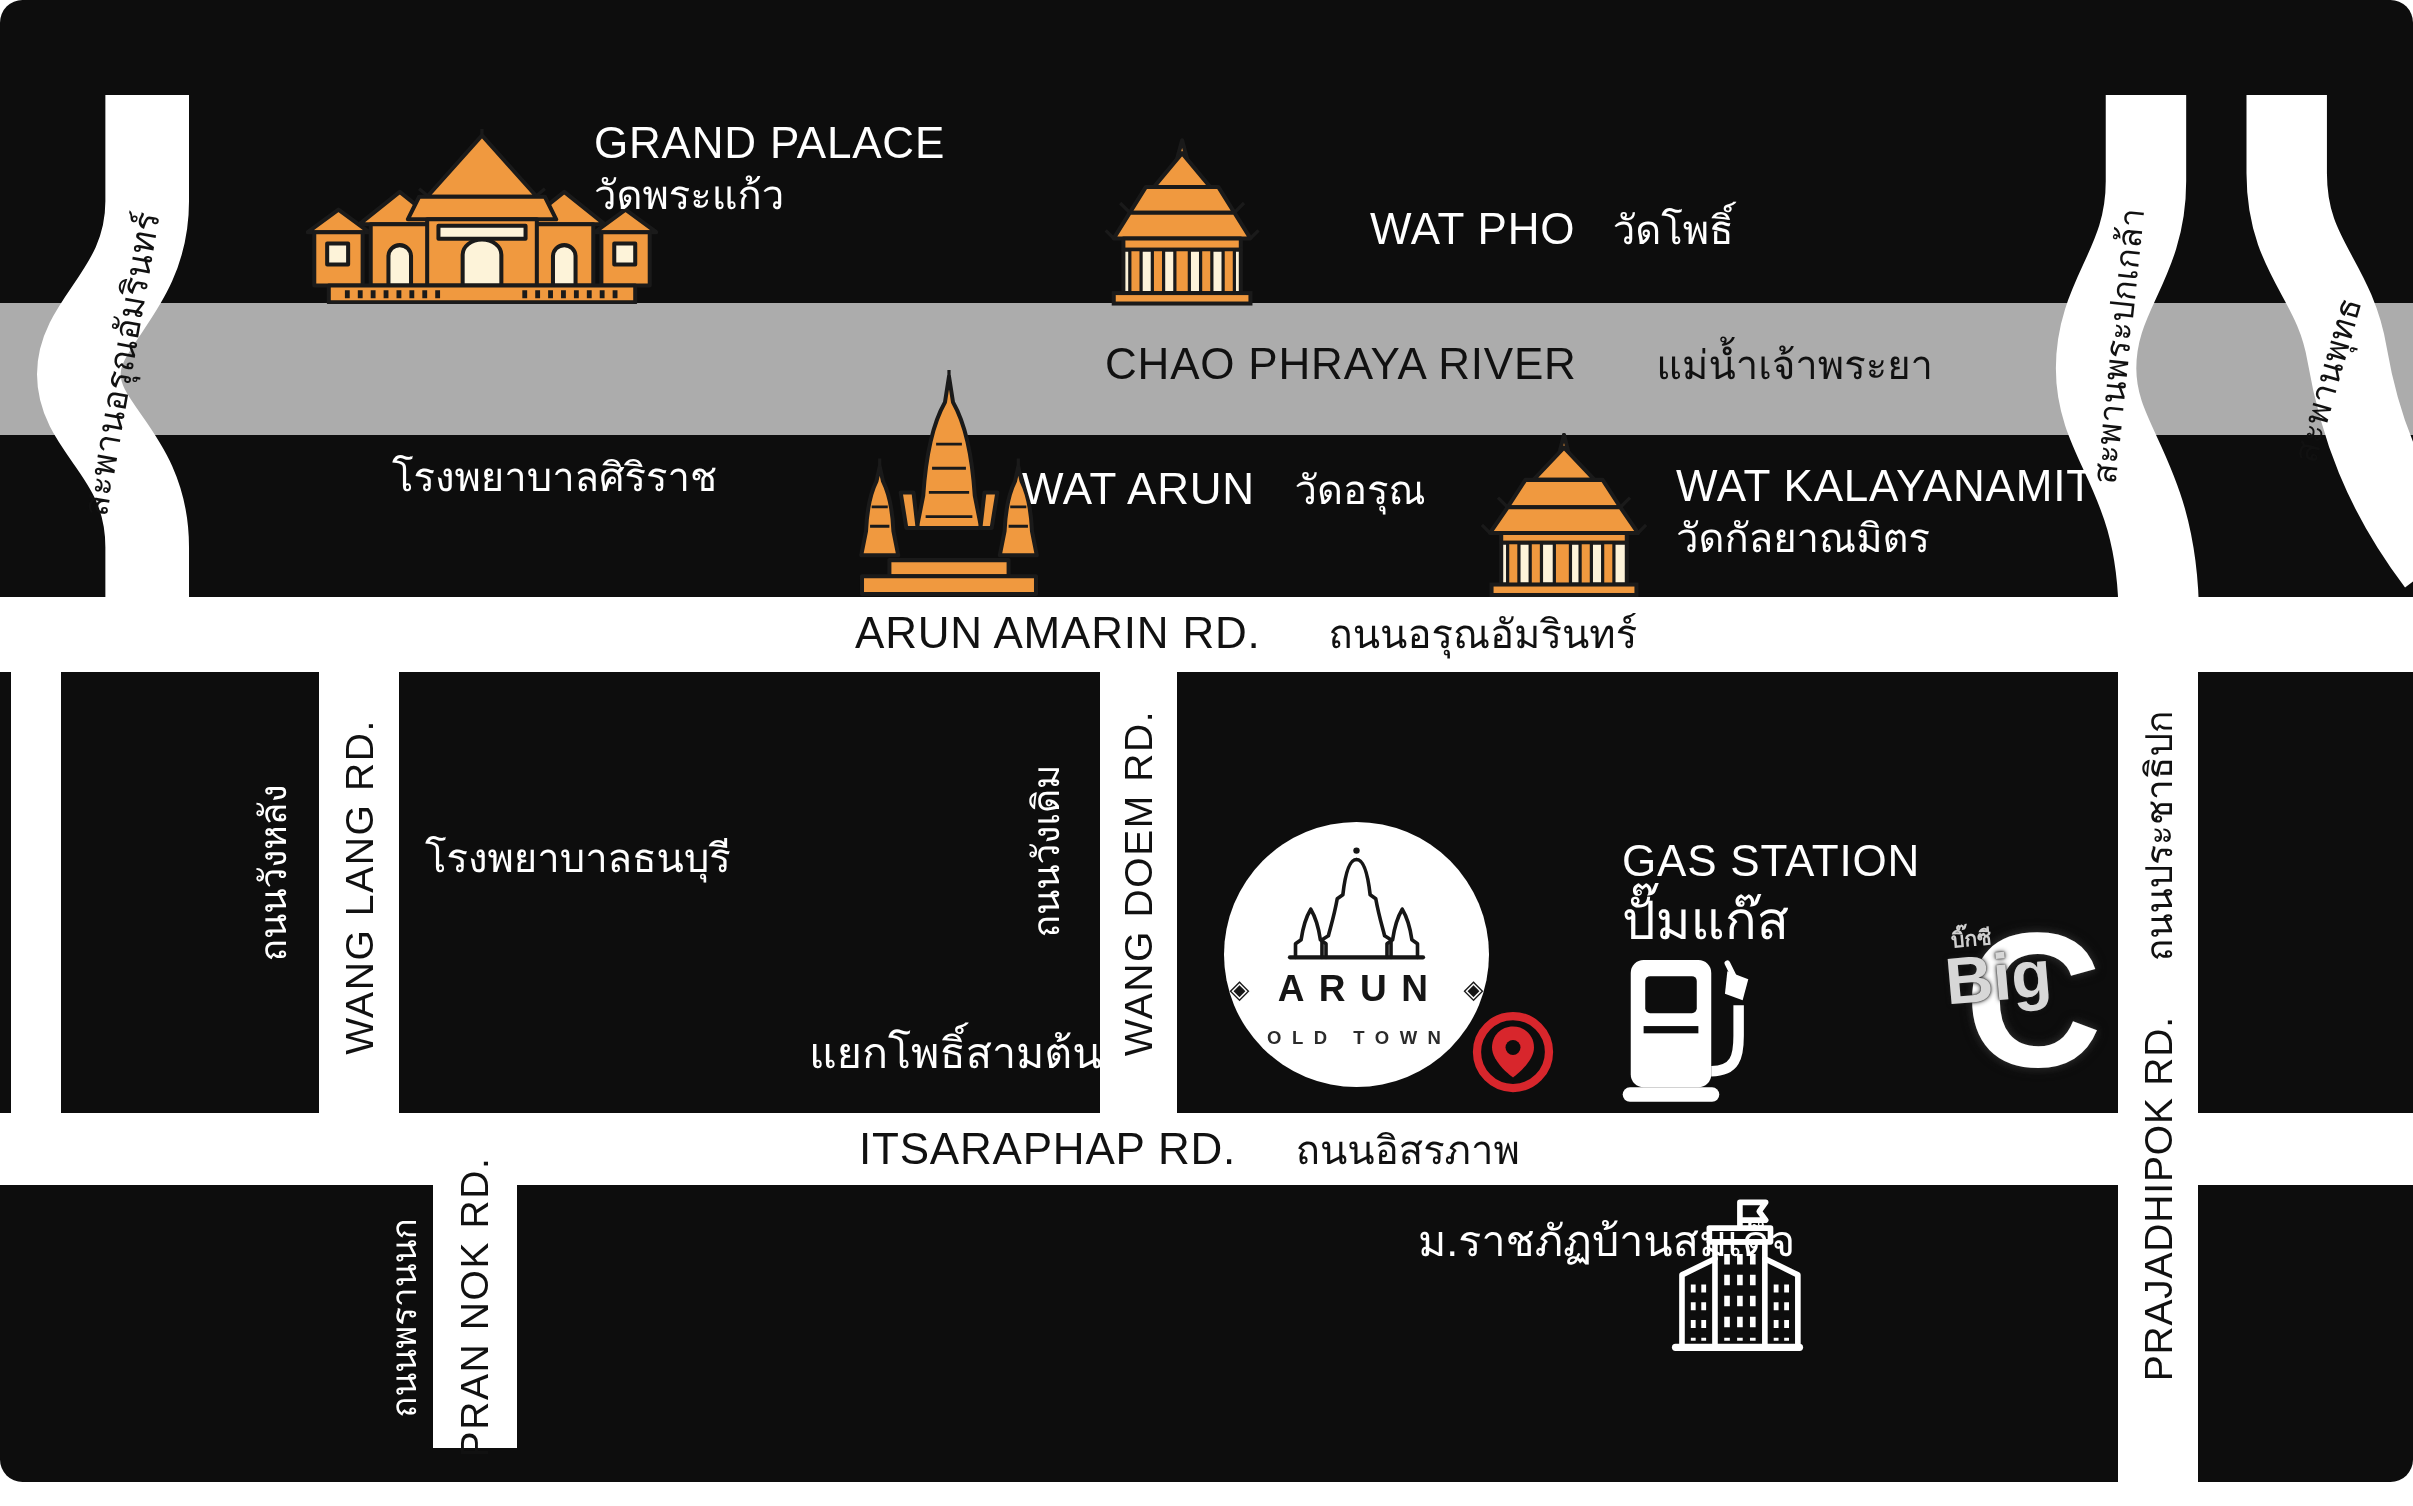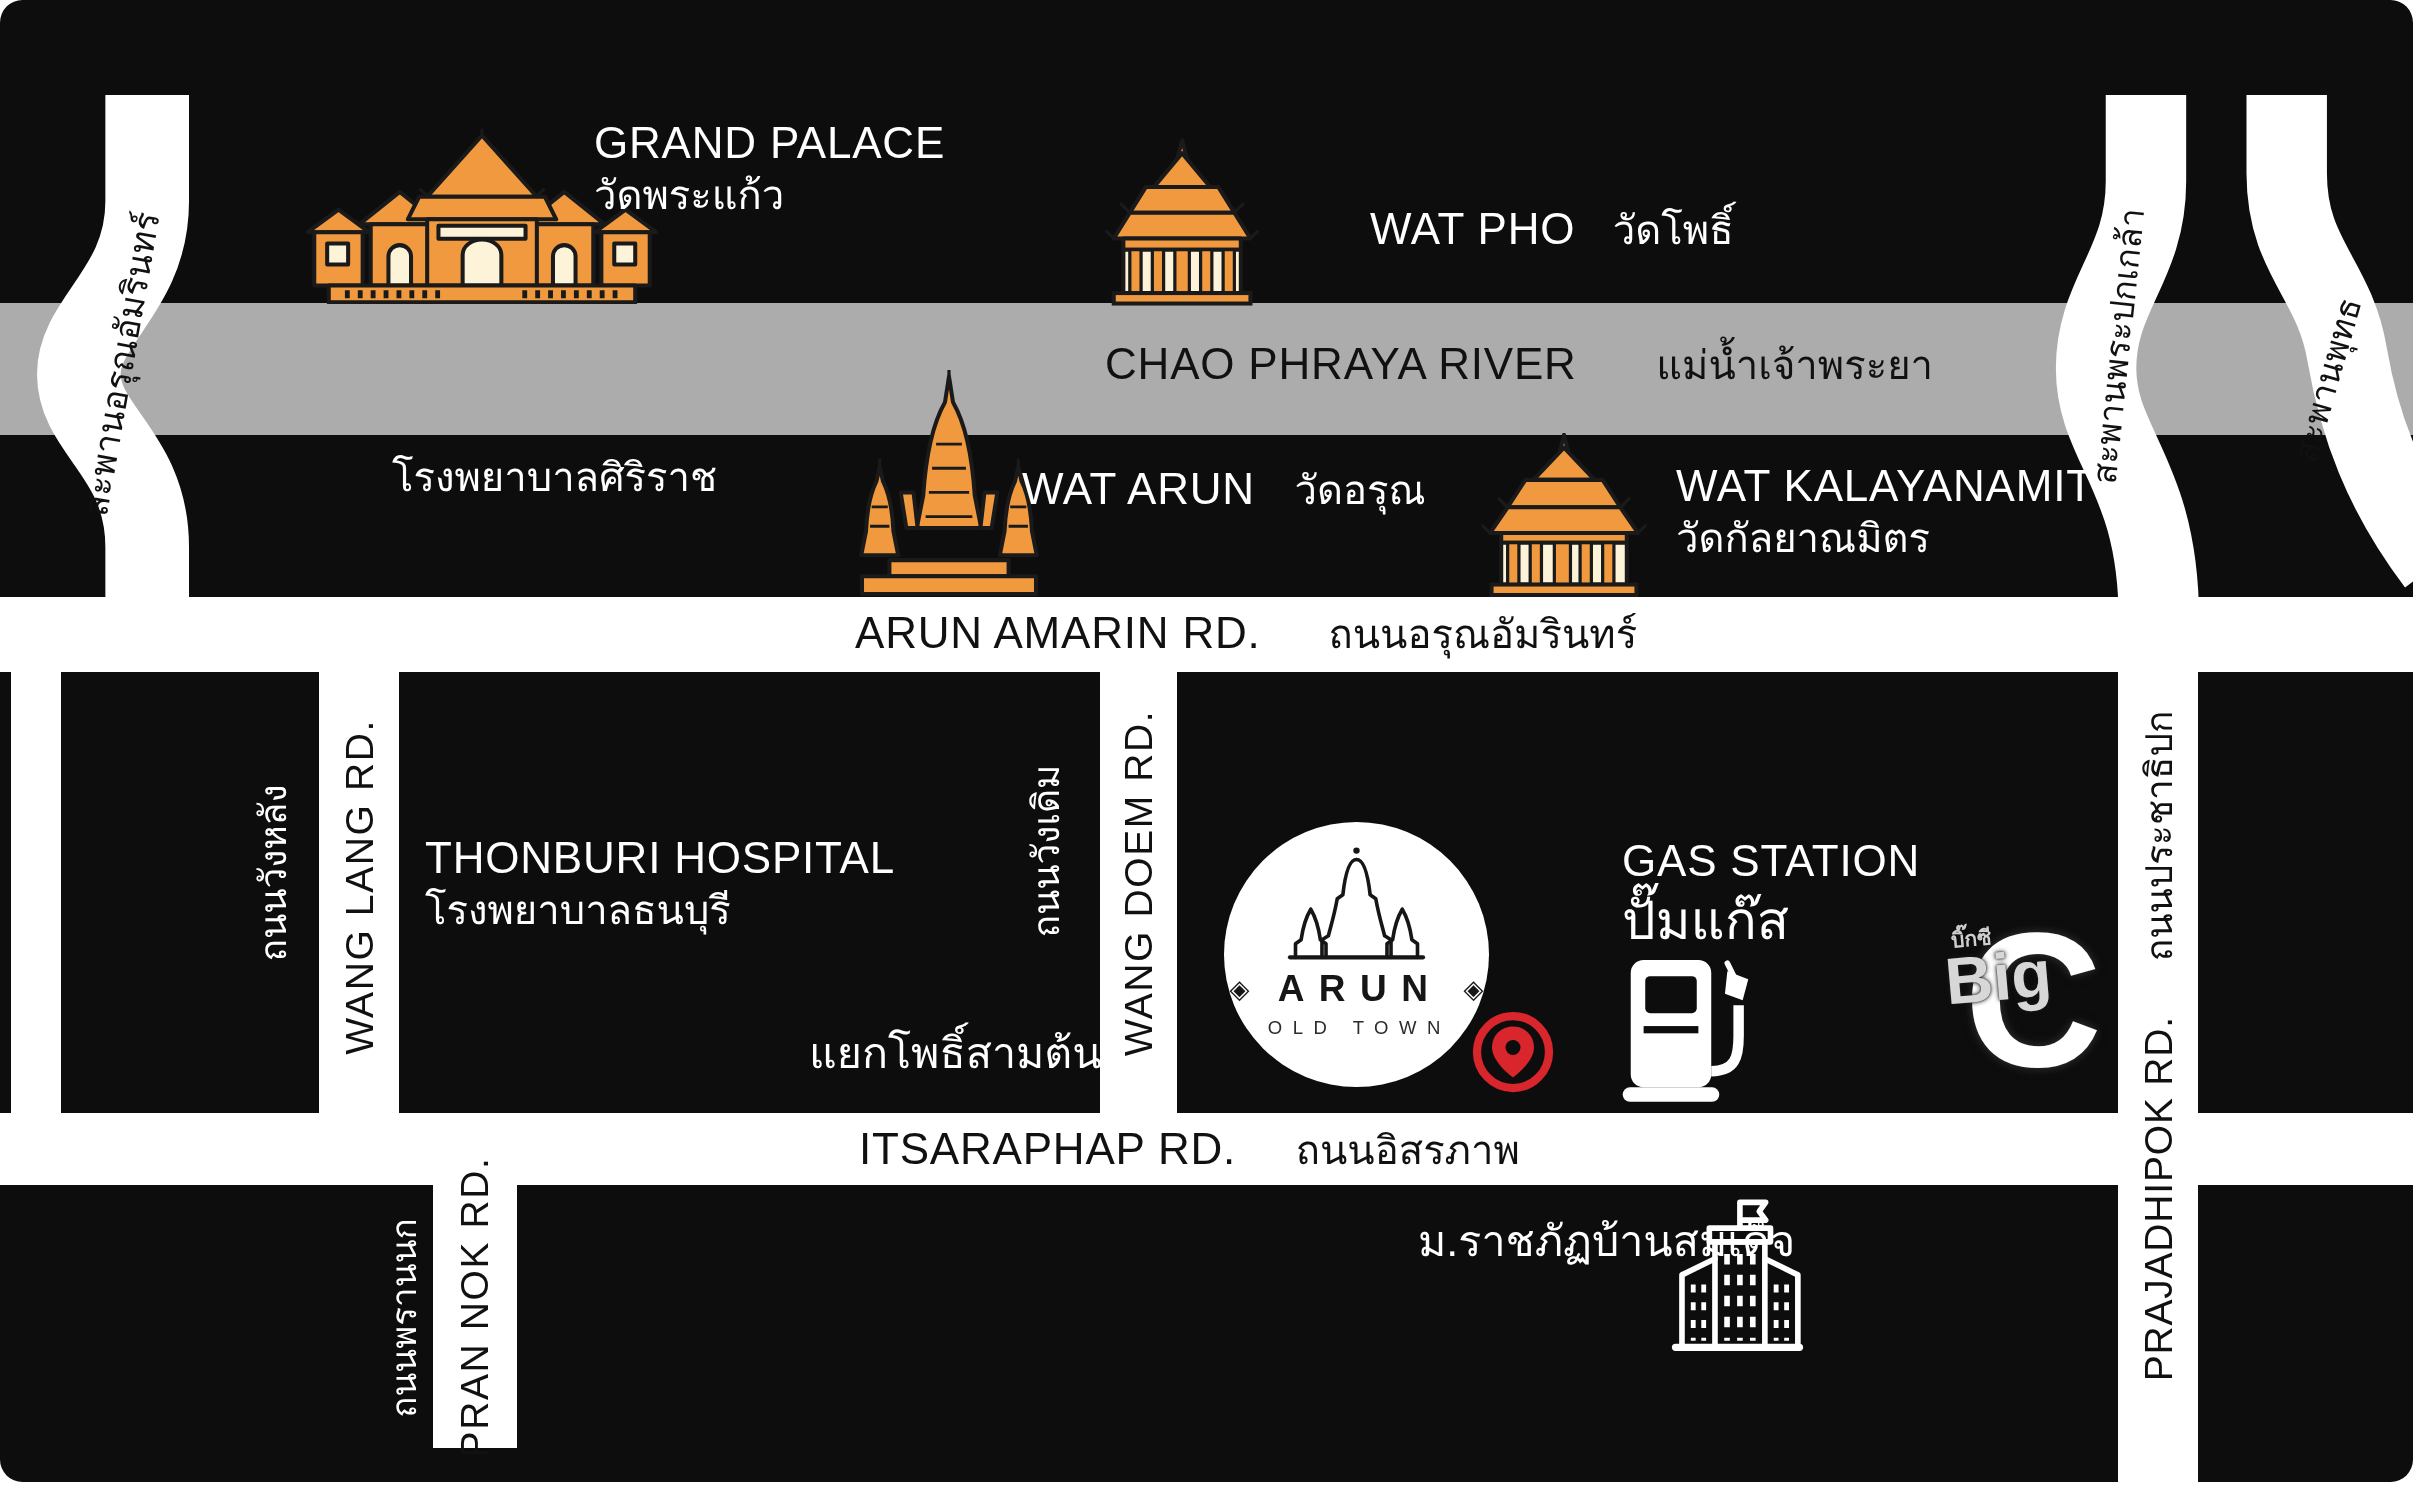--- a/index.html
+++ b/index.html
@@ -23,21 +23,21 @@
   .dark{color:#111111;}
   .rot{transform:translate(-50%,-50%) rotate(-90deg);transform-origin:center;}
   .icon{position:absolute;z-index:4;}
   .logo-circle{
     position:absolute;left:1224px;top:822px;width:265px;height:265px;border-radius:50%;
     background:#ffffff;z-index:4;display:flex;flex-direction:column;align-items:center;justify-content:flex-start;
   }
   .logo-title-row{display:flex;align-items:center;gap:21px;margin-top:1.6px;color:#161616;}
   .logo-orn{font-size:26px;color:#161616;}
   .logo-title{font-size:37px;font-weight:700;letter-spacing:14.5px;text-indent:7.2px;color:#161616;}
-  .logo-sub{font-size:18.5px;font-weight:400;letter-spacing:10.5px;text-indent:5.6px;color:#2b2b2b;margin-top:7px;}
+  .logo-sub{font-size:18.5px;font-weight:700;letter-spacing:10.5px;text-indent:5.6px;color:#2b2b2b;margin-top:17px;}
   .bigc{position:absolute;left:1945px;top:917px;width:157px;height:181px;z-index:4;}
   .bigc-c{
     position:absolute;left:19.3px;top:-13px;font-size:191px;font-weight:700;line-height:1;color:#ffffff;
     text-shadow:0 0 2.4px #222,0 0 7.2px #2a2a2a,0 0 11.3px #2a2a2a;
   }
   .bigc-big{
     position:absolute;left:0px;top:27px;font-size:66px;font-weight:700;line-height:1;color:#d7d7d7;
     transform:rotate(-5deg);text-shadow:0 0 1.6px #1c1c1c,0 0 4.8px #1c1c1c;
   }
   .bigc-th{position:absolute;left:6.4px;top:4.8px;font-size:21px;font-weight:700;color:#cfcfcf;transform:rotate(-5deg);}
@@ -173,21 +173,20 @@
     <span class="en">ARUN AMARIN RD.</span>
     <span class="th">ถนนอรุณอัมรินทร์</span>
   </div>
 
   <div class="lbl pair dark" style="left:859px;top:1123px;">
     <span class="en">ITSARAPHAP RD.</span>
     <span class="th">ถนนอิสรภาพ</span>
   </div>
 
   <div class="lbl" style="left:425px;top:832px;">
-    <span class="en">THONBURI HOSPITAL</span>
     <span class="th">โรงพยาบาลธนบุรี</span>
   </div>
 
   <div class="lbl" style="left:809px;top:1028px;font-size:43px;">
     <span>แยกโพธิ์สามต้น</span>
   </div>
 
   <div class="lbl rot dark" style="left:360px;top:887px;font-size:39px;letter-spacing:1.6px;">WANG LANG RD.</div>
   <div class="lbl rot" style="left:274px;top:873px;font-size:37px;">ถนนวังหลัง</div>
   <div class="lbl rot dark" style="left:1139px;top:883px;font-size:39px;letter-spacing:1.6px;">WANG DOEM RD.</div>

